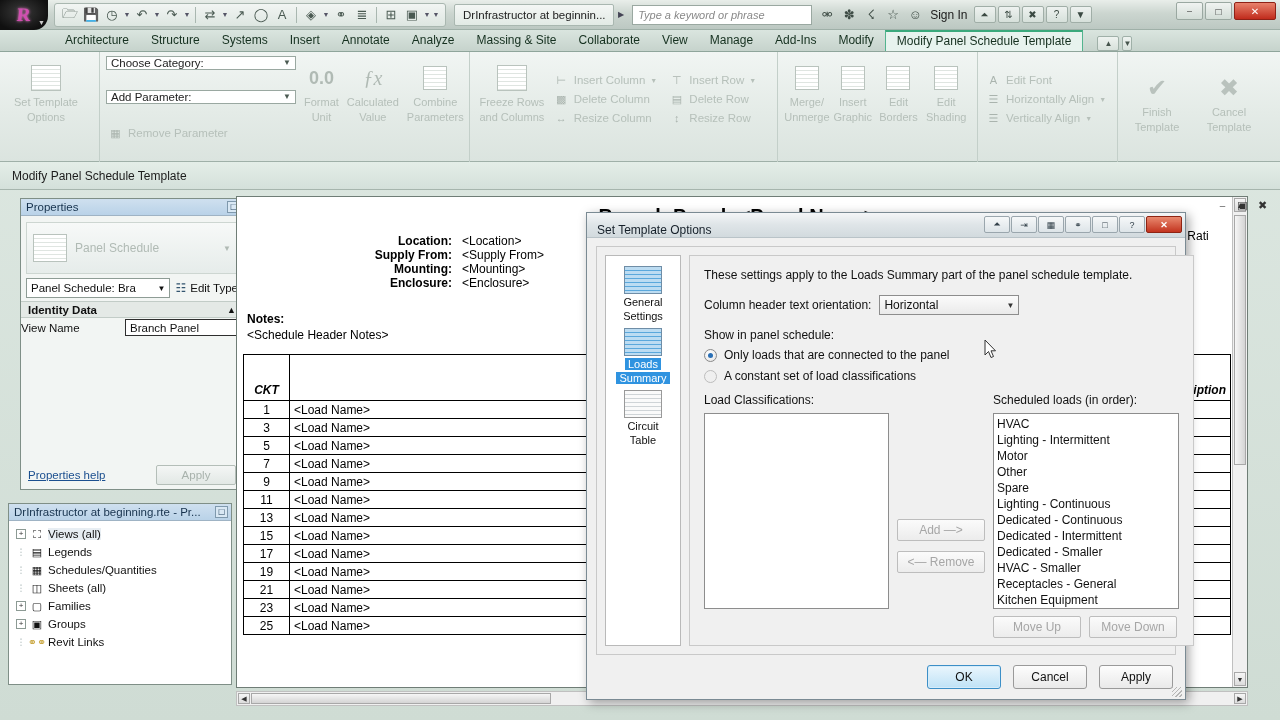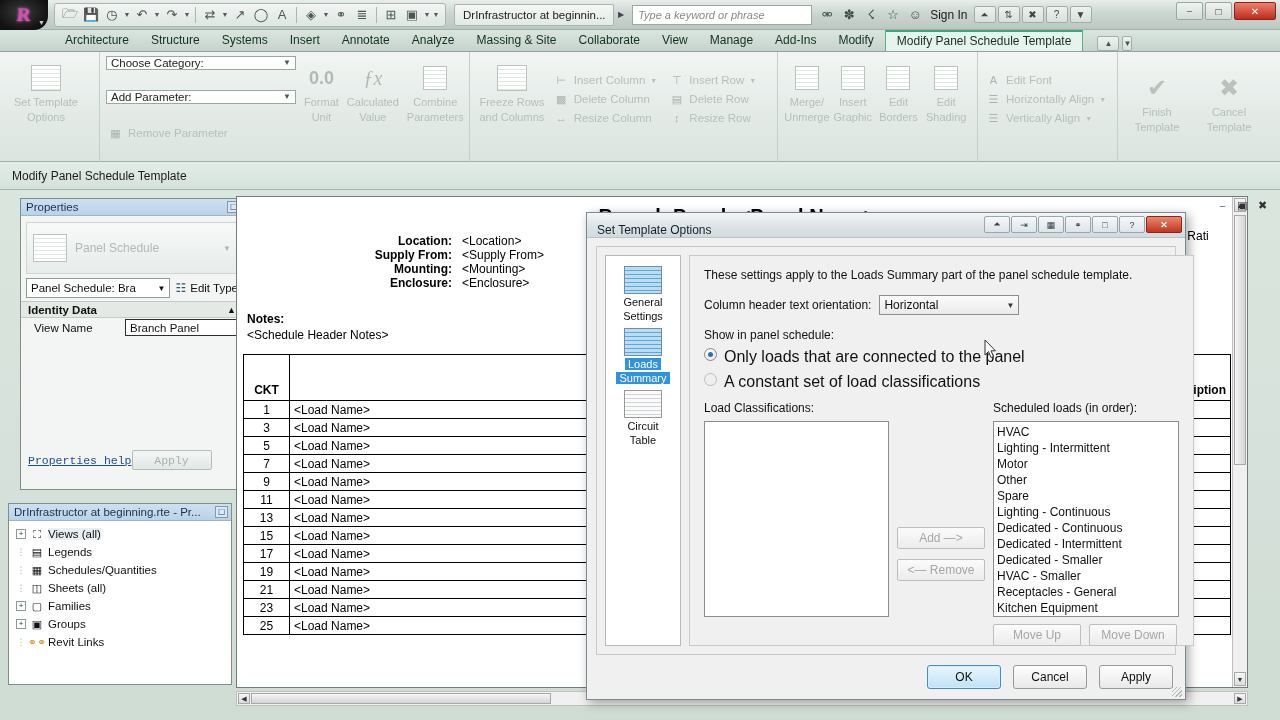--- a/index.html
+++ b/index.html
@@ -106,25 +106,25 @@
   .typebox { height:52px; margin:6px 5px 4px; background:linear-gradient(180deg,#f7f9f8,#e6ecea);
      border:1px solid #cdd6d1; display:flex; align-items:center; padding:0 6px; gap:8px; }
   .tsel { display:flex; align-items:center; gap:5px; margin:0 5px 3px; }
   .tsel .sel { flex:1; height:20px; background:#fff; border:1px solid #8e9c95;
      display:flex;align-items:center;justify-content:space-between;padding:8px 4px;font-size:11.5px;color:#111;}
   .edittype { display:flex;align-items:center;gap:4px;font-size:11.5px;color:#111; }
   .idhdr { height:17px; background:#e4e9e6; border-top:1px solid #c2ccc7;border-bottom:1px solid #c2ccc7;
      display:flex; align-items:center; justify-content:space-between; padding:0 7px;
      font-size:11.5px; font-weight:bold; color:#111; }
   .prow { display:flex; height:19px; align-items:center; font-size:11.5px; }
-  .prow .k { width:104px; padding-left:13px; color:#111; }
+  .prow .k { width:104px; color:#111; }
   .prow .v { flex:1; height:17px; margin-right:5px; background:#fff; border:1px solid #2e2e2e;
      display:flex; align-items:center; padding:0 4px; color:#111; }
-  .propsfoot { position:absolute; left:0; bottom:19px; width:100%; display:flex;
-     align-items:center; padding:0 7px;font-family:Liberation Mono, monospace; }
+  .propsfoot { position:absolute; left:0; bottom:4px; width:100%; display:flex;
+     align-items:center; justify-content:space-between; padding:0 7px; }
   .helplink { font-size:11.5px; color:#1b4f8f; text-decoration:underline; }
   .applybtn { width:80px; height:20px; border:1px solid #b4beb8; border-radius:2px;
      background:linear-gradient(180deg,#f4f6f5,#e2e8e5); font-size:11.5px; color:#a8b2ac;
      display:flex; align-items:center; justify-content:center; }
 
   .browser { position:absolute; left:8px; top:503px; width:224px; height:182px;
      background:#fff; border:1px solid #7f8f87; }
   .btree { padding:4px 3px; }
   .tnode { display:flex; align-items:center; height:18px; font-size:11.5px; color:#111; gap:3px; }
   .tnode .exp { width:10px;height:10px;border:1px solid #8c9a94;background:#fff;font-size:8px;
@@ -137,21 +137,21 @@
   .viewarea { position:absolute; left:236px; top:196px; width:1012px; height:492px;
      background:#fff; border:1px solid #6f7d76; overflow:hidden; }
   .schedhdr { text-align:center; font-size:20px; font-weight:bold; color:#000; padding:8px 0 6px; }
   .sline { display:flex; font-size:12px; }
   .sline .lab { width:215px; text-align:right; font-weight:bold; padding-right:6px; color:#000; }
   .sline .val { color:#000; padding-left:4px; }
   .notes { font-weight:bold; font-size:12px; padding:4px 0 0 4px; }
   .notesval { font-size:12px; padding:2px 0 4px 4px; }
   .ctable { width:100%; border-collapse:collapse; font-size:12px; margin-top:8px; }
   .ctable th, .ctable td { border:1px solid #000; padding:1px 4px; color:#000; }
-  .ctable th { font-weight:bold; text-align:center; height:46px; vertical-align:bottom; padding-bottom:3px; }
+  .ctable th { font-weight:bold; text-align:center; height:46px; vertical-align:bottom; padding-bottom:3px;font-style:italic; }
   .ctable td.ckt { text-align:center; width:46px; }
   .ctable tr { height:18px; }
   .vscroll { position:absolute; right:0; top:0; width:15px; height:100%; background:#f0f0f0;
      border-left:1px solid #c0c0c0; }
   .vthumb { position:absolute; top:18px; left:1px; width:12px; height:250px;
      background:linear-gradient(90deg,#f6f6f6,#d4d4d4); border:1px solid #a8a8a8; }
   .sbarrow { position:absolute; left:1px; width:12px; height:14px; background:linear-gradient(180deg,#f6f6f6,#dcdcdc);
      border:1px solid #a8a8a8; display:flex;align-items:center;justify-content:center;font-size:7px;color:#333;}
   .hscroll { position:absolute; left:236px; bottom:14px; width:1012px; height:15px;
      background:#f0f0f0; border:1px solid #c0c0c0; }
@@ -189,21 +189,21 @@
   .navitem.active .navlbl { background:#2f93e0; color:#fff; padding:0 3px; }
   .pane { flex:1; margin:8px; background:#f0f0f0; border:1px solid #c9c9c9; padding:12px 14px; position:relative; }
   .intro { font-size:12px; color:#111; margin-bottom:13px; }
   .fieldrow { display:flex; align-items:center; gap:8px; margin-bottom:13px; }
   .flabel { font-size:12px; color:#111; }
   .dselect { width:140px; height:20px; background:linear-gradient(180deg,#fbfbfb,#eaeaea);
      border:1px solid #8d8d8d; display:flex; align-items:center; justify-content:space-between;
      padding:0 4px; font-size:12px; color:#111; }
   .dselect .ar { font-size:8px; color:#333; }
   .sectionlbl { font-size:12px; color:#111; margin-bottom:6px; }
-  .radio { display:flex; align-items:flex-start; gap:7px; margin-bottom:7px; font-size:16px; color:#111; }
+  .radio { display:flex; align-items:flex-end; gap:7px; margin-bottom:7px; font-size:12px; color:#111; }
   .rdot { width:13px; height:13px; border-radius:50%; border:1px solid #8a8a8a;
      background:radial-gradient(circle at 40% 35%,#fff,#e2e2e2); position:relative; }
   .rdot.on::after { content:""; position:absolute; left:3px; top:3px; width:5px; height:5px;
      border-radius:50%; background:#2a6fb5; }
   .rdot.dim { background:#efefef; border-color:#bdbdbd; }
   .twocol { display:flex; gap:0; margin-top:10px; }
   .colL { width:185px; }
   .colM { width:104px; display:flex; flex-direction:column; justify-content:center;
           align-items:center; gap:10px; padding-top:60px; }
   .colR { width:186px; }

